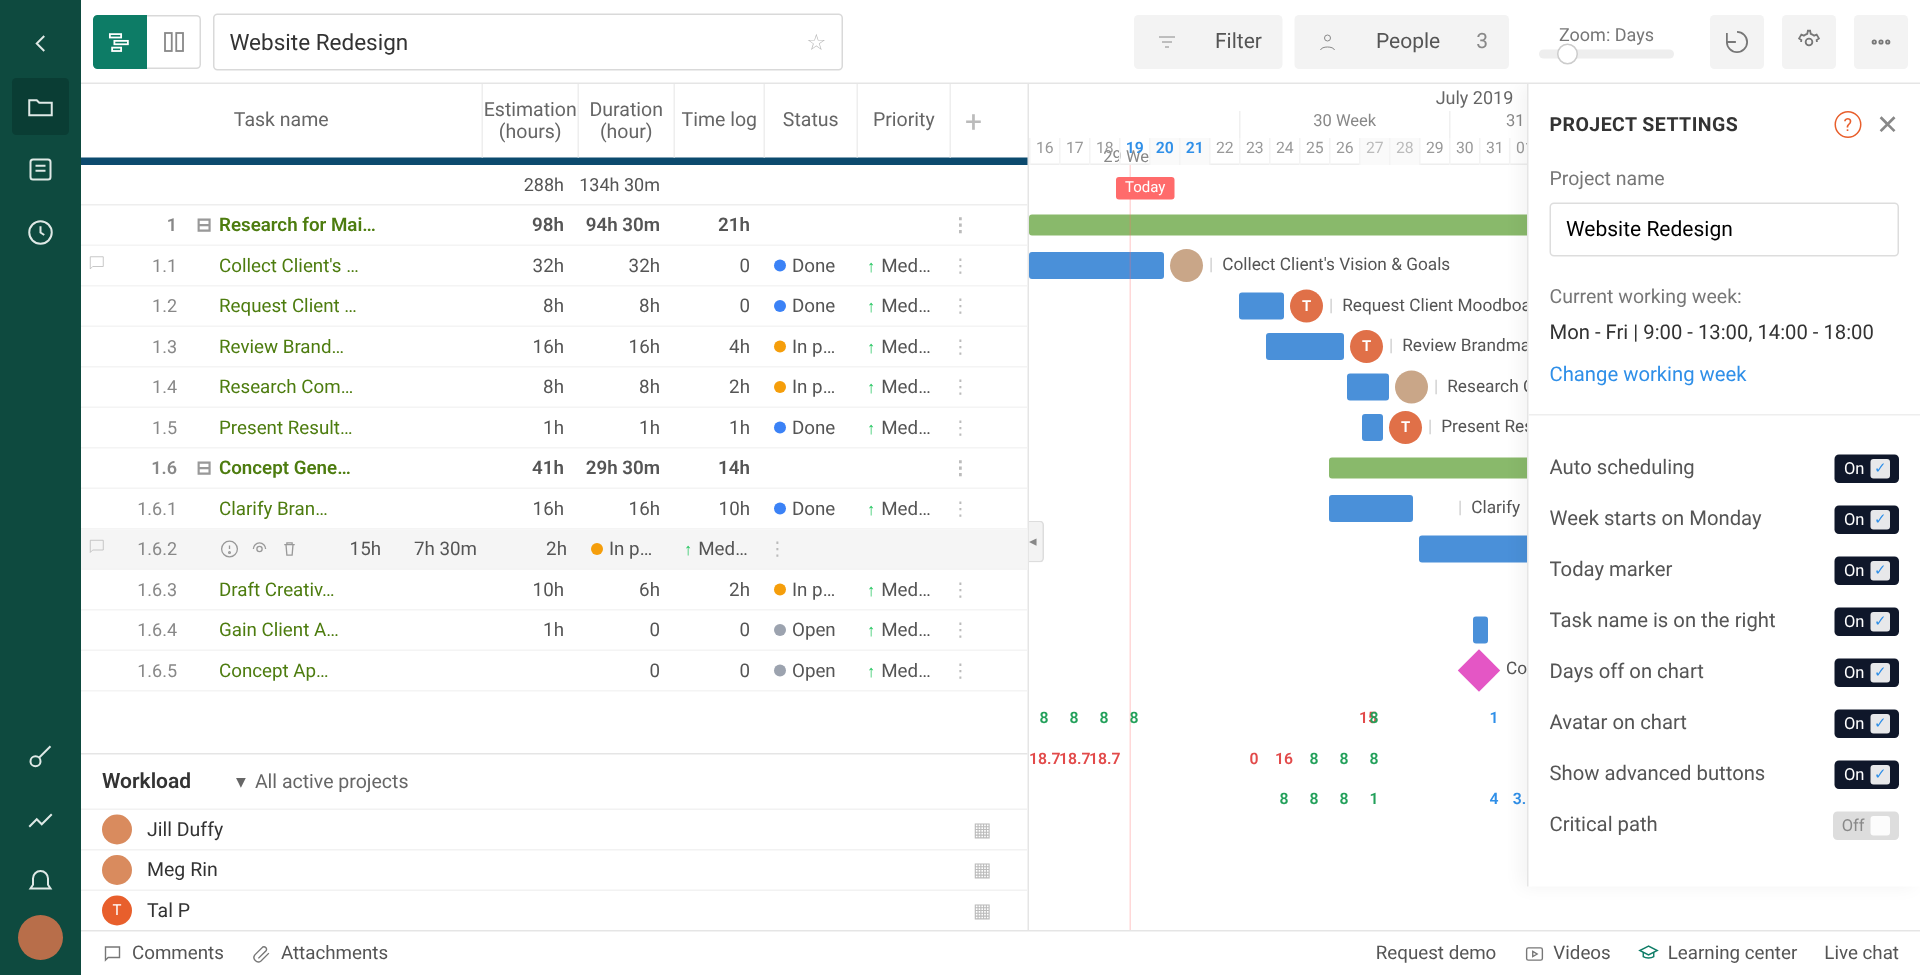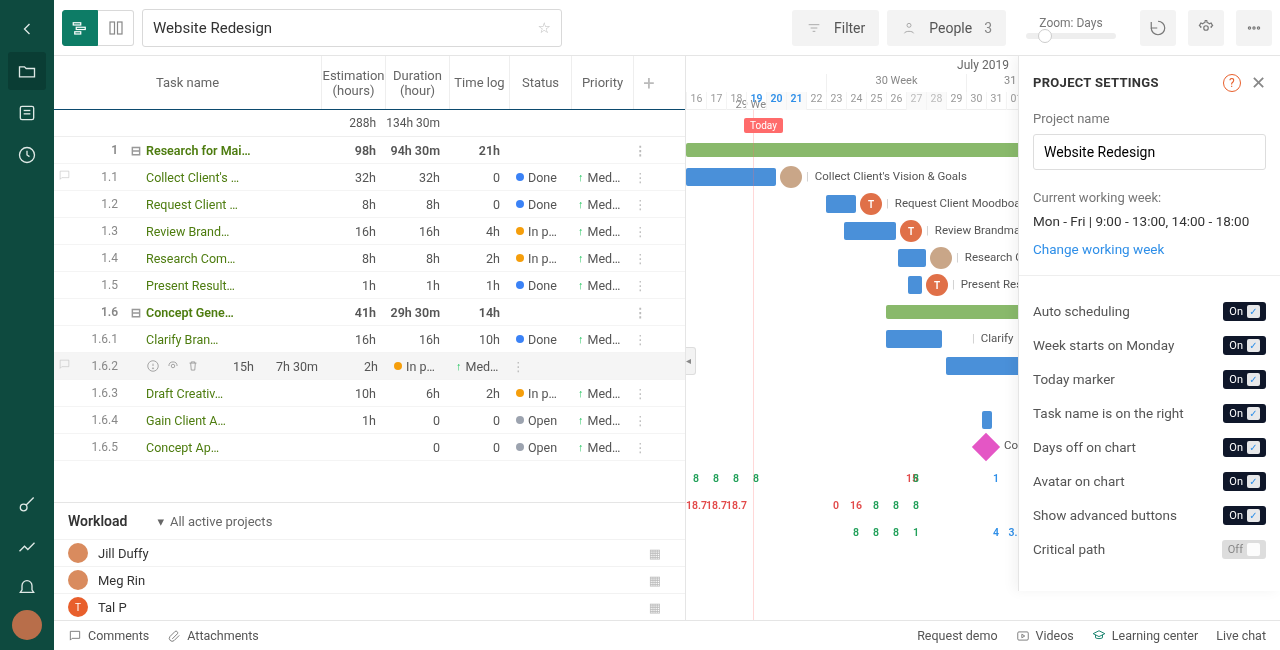--- a/index.html
+++ b/index.html
@@ -17,32 +17,32 @@
 .view-toggle { display: flex; }
 .vt-btn { width: 36px; height: 36px; border: 1px solid #d9d9d9; background: #fff; display: flex; align-items: center; justify-content: center; cursor: pointer; }
 .vt-btn.active { background: #0d7c66; border-color: #0d7c66; }
 .vt-btn svg { width: 18px; height: 18px; stroke: #888; fill: none; stroke-width: 1.6; }
 .vt-btn.active svg { stroke: #fff; }
 .vt-btn:first-child { border-radius: 3px 0 0 3px; }
 .vt-btn:last-child { border-radius: 0 3px 3px 0; border-left: none; }
 .title-input { flex: 0 0 420px; height: 38px; border: 1px solid #d9d9d9; border-radius: 3px; display: flex; align-items: center; padding: 0 10px; font-size: 15px; color: #333; }
 .title-input .star { margin-left: auto; color: #bbb; cursor: pointer; }
 .topbar .grow { flex: 1; }
-.filter-btn, .people-btn { height: 36px; border: none; border-radius: 3px; background: #f3f3f3; display: flex; align-items: center; padding: 0 14px; font-size: 14px; color: #555; cursor: pointer; gap: 12px; }
+.filter-btn, .people-btn { height: 36px; border: none; border-radius: 3px; background: #f3f3f3; display: flex; align-items: center; padding: 0 14px; font-size: 14px; color: #555; cursor: pointer; gap: 24px; }
 .people-btn .count { color: #888; }
 .zoom-group { display: flex; flex-direction: column; align-items: center; margin: 0 12px; color: #777; font-size: 12px; }
 .zoom-slider { width: 90px; height: 6px; background: #eee; border-radius: 3px; position: relative; margin-top:3px;}
 .zoom-slider::after { content:""; position:absolute; width:12px;height:12px;background:#fff;border:1px solid #ccc;border-radius:50%;left:12px;top:-4px;}
 .icon-btn { width: 36px; height: 36px; border: none; background: #f3f3f3; border-radius: 3px; display: flex; align-items:center;justify-content:center;cursor:pointer;margin-left:4px;}
 .icon-btn svg{width:18px;height:18px;stroke:#777;fill:none;stroke-width:1.6;}
 
 .content { flex: 1; display: flex; position: relative; overflow: hidden; }
 
 .grid-left { width: 632px; border-right: 1px solid #e5e5e5; display:flex; flex-direction:column; }
-.grid-header { height: 54px; display:flex; border-bottom: 1px solid #0c4a6e; font-size: 13px; color:#666; }
+.grid-header { height: 54px; display:flex; border-bottom: 5px solid #0c4a6e; font-size: 13px; color:#666; }
 .gh-cell { border-right: 1px solid #eee; display:flex; align-items:center; justify-content:center; text-align:center; padding:0 4px; }
 .gh-task { width: 268px; }
 .gh-dur { width: 64px; }
 .gh-est { width: 64px; }
 .gh-tl { width: 60px; }
 .gh-st { width: 62px; }
 .gh-pr { width: 62px; }
 .gh-add { width: 30px; font-size:20px; color:#bbb; cursor:pointer; border-right:none;}
 
 .grid-body { flex:1; overflow:hidden; }

